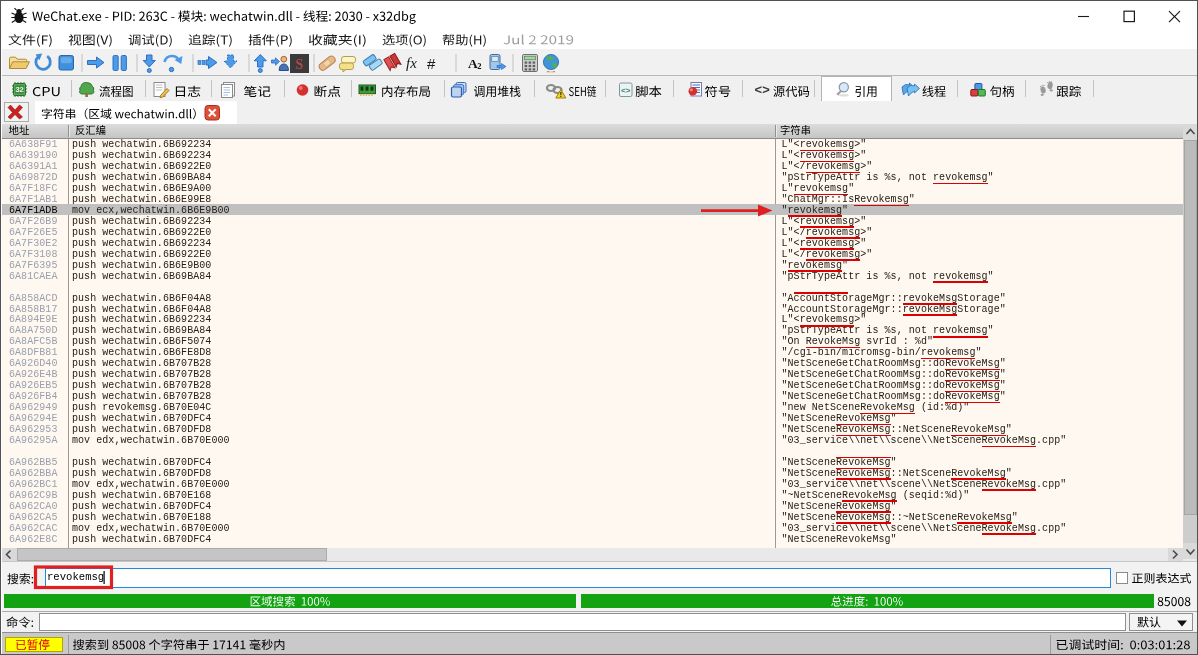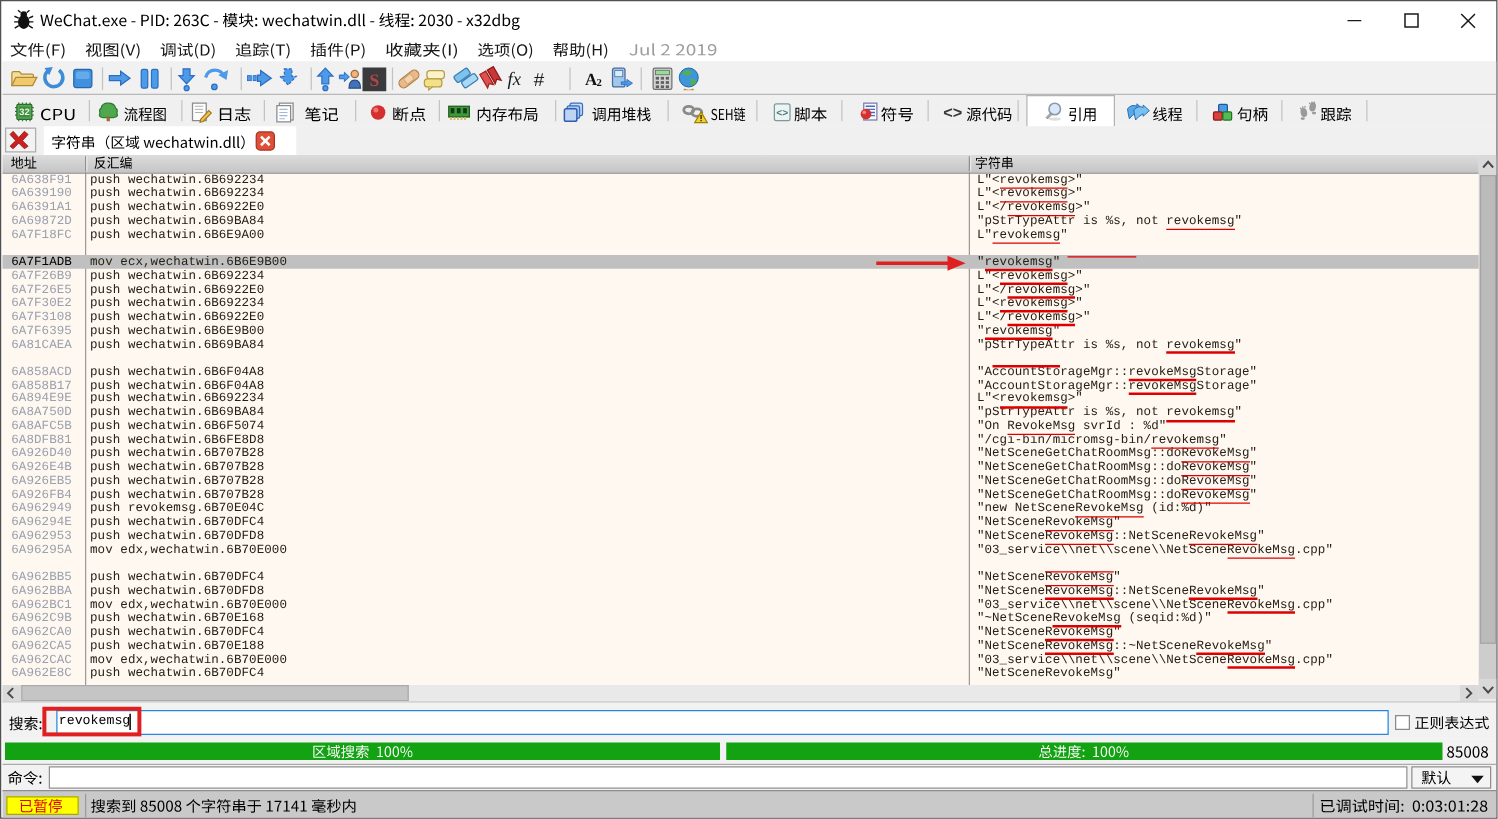--- a/index.html
+++ b/index.html
@@ -68,20 +68,21 @@
     </div>
 
   <div class="ab tbl">
     <div class="grid" style="left:65.5px"></div>
     <div class="grid" style="left:773px"></div>
 <div class="row" style="top:14.5px"><span class="c a">6A638F91</span><span class="c d">push wechatwin.6B692234</span><span class="c s">L"&lt;revokemsg&gt;"</span></div>
 <div class="row" style="top:25.5px"><span class="c a">6A639190</span><span class="c d">push wechatwin.6B692234</span><span class="c s">L"&lt;revokemsg&gt;"</span></div>
 <div class="row" style="top:36.4px"><span class="c a">6A6391A1</span><span class="c d">push wechatwin.6B6922E0</span><span class="c s">L"&lt;/revokemsg&gt;"</span></div>
 <div class="row" style="top:47.4px"><span class="c a">6A69872D</span><span class="c d">push wechatwin.6B69BA84</span><span class="c s">"pStrTypeAttr is %s, not revokemsg"</span></div>
 <div class="row" style="top:58.3px"><span class="c a">6A7F18FC</span><span class="c d">push wechatwin.6B6E9A00</span><span class="c s">L"revokemsg"</span></div>
+<div class="row" style="top:69.3px"><span class="c a">6A7F1AB1</span><span class="c d">push wechatwin.6B6E99E8</span><span class="c s">"ChatMgr::IsRevokemsg"</span></div>
 <div class="row hl" style="top:80.2px"><span class="c a" style="color:#000">6A7F1ADB</span><span class="c d">mov ecx,wechatwin.6B6E9B00</span><span class="c s">"revokemsg"</span></div>
 <div class="row" style="top:91.2px"><span class="c a">6A7F26B9</span><span class="c d">push wechatwin.6B692234</span><span class="c s">L"&lt;revokemsg&gt;"</span></div>
 <div class="row" style="top:102.2px"><span class="c a">6A7F26E5</span><span class="c d">push wechatwin.6B6922E0</span><span class="c s">L"&lt;/revokemsg&gt;"</span></div>
 <div class="row" style="top:113.1px"><span class="c a">6A7F30E2</span><span class="c d">push wechatwin.6B692234</span><span class="c s">L"&lt;revokemsg&gt;"</span></div>
 <div class="row" style="top:124.1px"><span class="c a">6A7F3108</span><span class="c d">push wechatwin.6B6922E0</span><span class="c s">L"&lt;/revokemsg&gt;"</span></div>
 <div class="row" style="top:135.0px"><span class="c a">6A7F6395</span><span class="c d">push wechatwin.6B6E9B00</span><span class="c s">"revokemsg"</span></div>
 <div class="row" style="top:146.0px"><span class="c a">6A81CAEA</span><span class="c d">push wechatwin.6B69BA84</span><span class="c s">"pStrTypeAttr is %s, not revokemsg"</span></div>
 <div class="row" style="top:167.9px"><span class="c a">6A858ACD</span><span class="c d">push wechatwin.6B6F04A8</span><span class="c s">"AccountStorageMgr::revokeMsgStorage"</span></div>
 <div class="row" style="top:178.9px"><span class="c a">6A858B17</span><span class="c d">push wechatwin.6B6F04A8</span><span class="c s">"AccountStorageMgr::revokeMsgStorage"</span></div>
 <div class="row" style="top:189.8px"><span class="c a">6A894E9E</span><span class="c d">push wechatwin.6B692234</span><span class="c s">L"&lt;revokemsg&gt;"</span></div>

